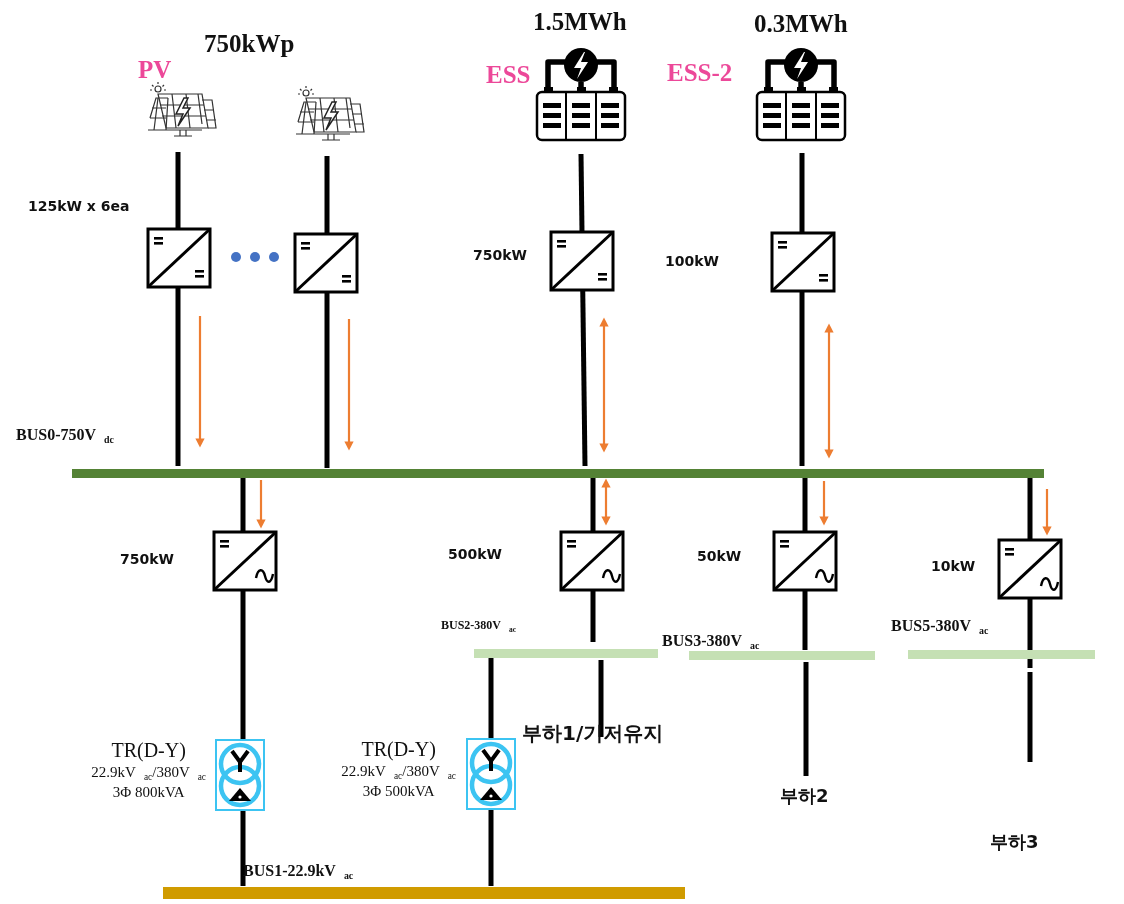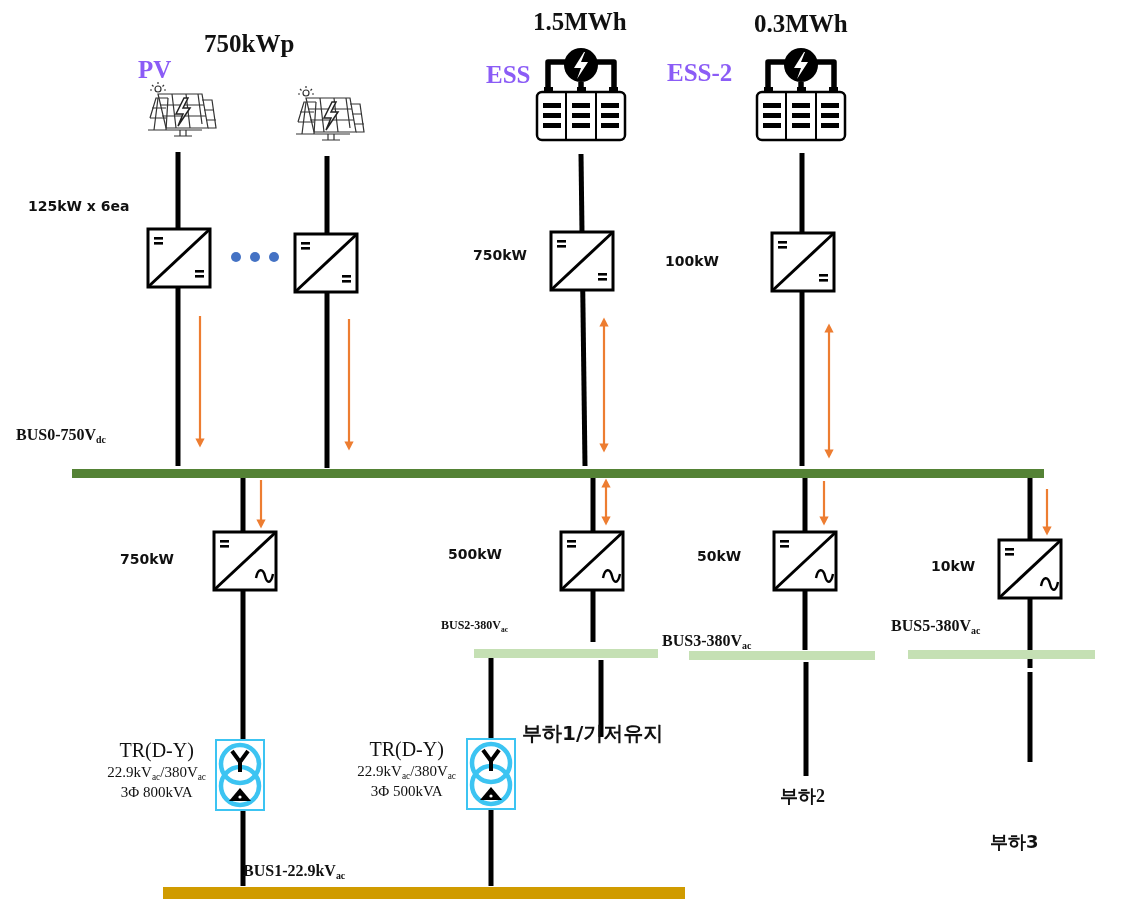--- a/index.html
+++ b/index.html
@@ -2,22 +2,22 @@
 <html><head>
 <meta charset="utf-8">
 <style>
   html, body { margin:0; padding:0; background:#ffffff; }
   body { width:1124px; height:904px; position:relative; overflow:hidden; font-family:"Liberation Serif", serif; }
   #diagram { position:absolute; left:0; top:0; width:1124px; height:904px; }
   .lbl { position:absolute; white-space:nowrap; color:#111; }
   .serif-b { font-family:"Liberation Serif", serif; font-weight:bold; }
   .sans-b { font-family:"DejaVu Sans", sans-serif; font-weight:bold; }
   .serif { font-family:"Liberation Serif", serif; }
-  .red { color:#8b5cf6; }
-  sub { font-size:0.62em; vertical-align:-0.35em; line-height:0; }
+  .red { color:#ec4899; }
+  sub { font-size:0.62em; vertical-align:-0.35em; line-height:0;margin-left:8px; }
   .tr-spec { text-align:center; line-height:20px; font-size:15px; }
 </style>
 </head>
 <body>
 
 <svg id="diagram" xmlns="http://www.w3.org/2000/svg" width="1124" height="904" viewBox="0 0 1124 904">
   <defs>
     <marker id="ah" viewBox="0 0 10 10" refX="5" refY="5" markerWidth="4.2" markerHeight="4.2" orient="auto-start-reverse">
       <path d="M0,0 L10,5 L0,10 z" fill="#ed7d31"></path>
     </marker>
@@ -177,14 +177,14 @@
   <div>3Φ 800kVA</div>
 </div>
 
 <div class="lbl serif tr-spec" style="right:668px;top:737px;">
   <div style="font-size:20px;line-height:24px;">TR(D-Y)</div>
   <div><span>22.9kV</span><sub>ac</sub><span>/</span><span>380V</span><sub>ac</sub></div>
   <div>3Φ 500kVA</div>
 </div>
 
 <span class="lbl sans-b" style="left:522px;top:720px;font-size:20px;">부하1/기저유지</span>
-<span class="lbl sans-b" style="left:780px;top:784px;font-size:18px;font-family:Liberation Serif, serif;">부하2</span>
+<span class="lbl sans-b" style="left:780px;top:784px;font-size:18px;">부하2</span>
 <span class="lbl sans-b" style="left:990px;top:790px;font-size:18px;margin-top:40px;">부하3</span>
 
 </body></html>

